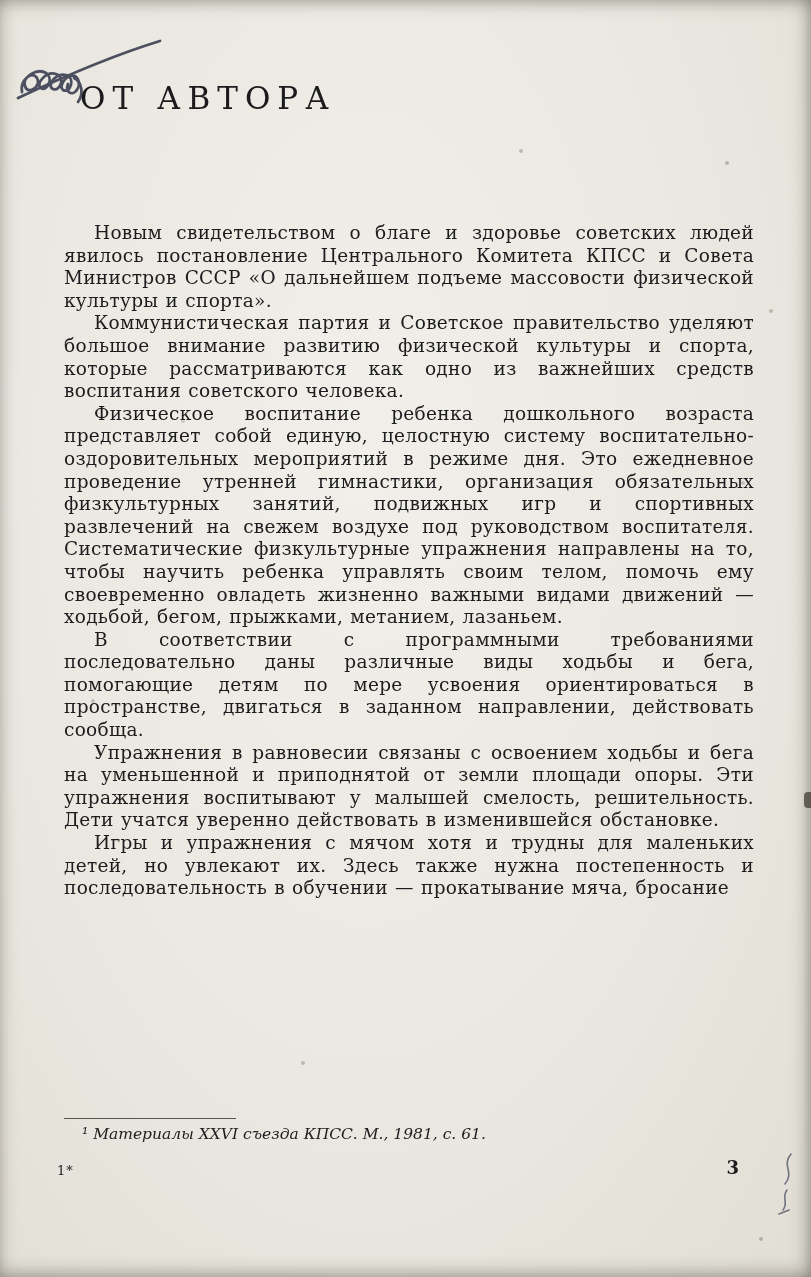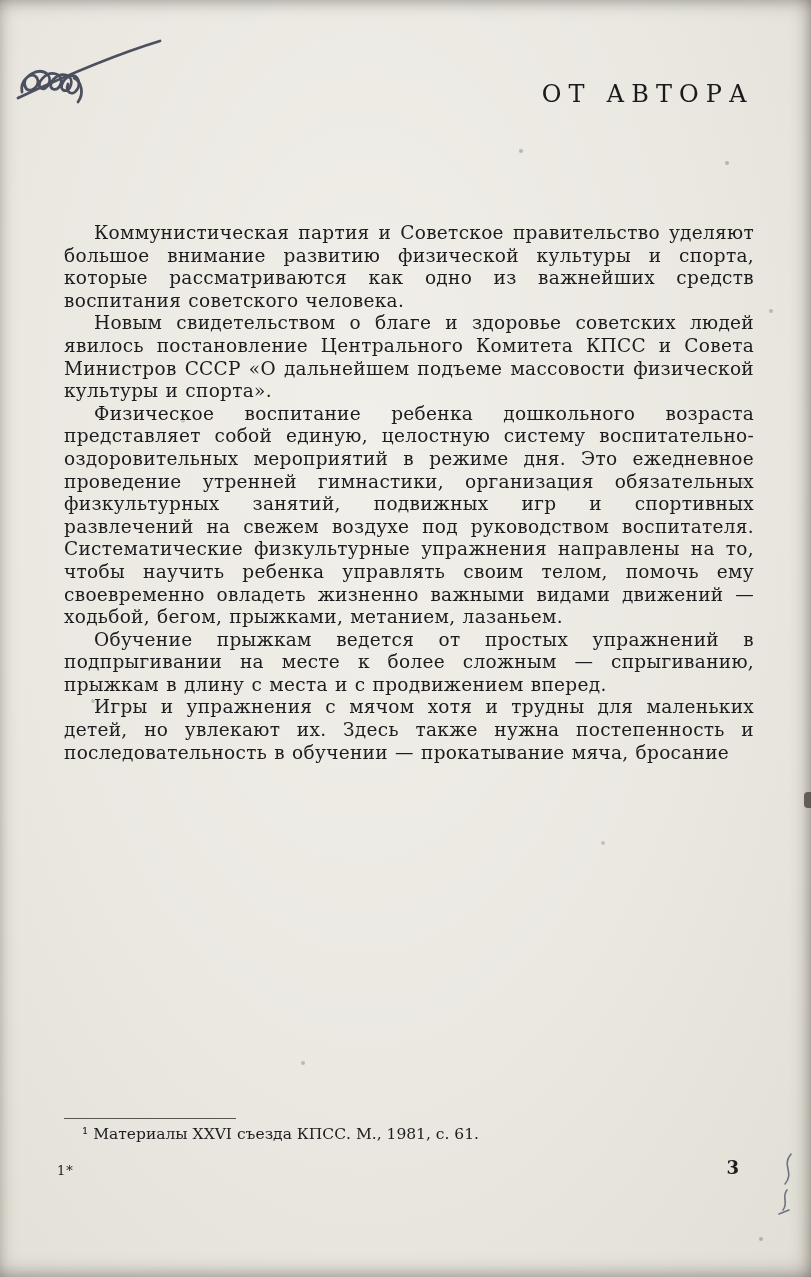--- a/index.html
+++ b/index.html
@@ -23,25 +23,25 @@
     color: #1d1c1e;
   }
   .handwriting {
     position: absolute;
     left: 12px;
     top: 34px;
   }
   .title {
     position: absolute;
     top: 80px;
-    left: 64px;
+    left: 80px;
     width: 690px;
     margin: 0;
-    text-align: right;
-    font-size: 24px;
+    text-align: left;
+    font-size: 31px;
     font-weight: 400;
     letter-spacing: 7px;
     color: #1b1a1c;
   }
   .text-block {
     position: absolute;
     top: 222px;
     left: 64px;
     width: 690px;
   }
@@ -64,20 +64,21 @@
     width: 172px;
     height: 1px;
     background: #5a564f;
     margin-bottom: 6px;
   }
   .footnote {
     margin: 0;
     font-size: 15.5px;
     line-height: 19px;
     text-indent: 18px;
+    font-style: italic;
   }
   .footer-left {
     position: absolute;
     left: 57px;
     top: 1163px;
     font-size: 13px;
     letter-spacing: 1px;
   }
   .footer-right {
     position: absolute;
@@ -129,24 +130,25 @@
     <g fill="none" stroke="#3b3f52" stroke-width="2.8" stroke-linecap="round" opacity="0.9">
       <path d="M10,58 C8,46 20,36 25,44 C30,52 16,62 13,52 C10,42 26,34 34,39 C42,44 35,58 29,54 C23,50 34,37 44,40 C54,43 48,58 41,55 C34,52 44,38 54,41 C64,44 58,60 51,56 C47,53 52,44 58,42 C66,40 70,50 64,57 C60,62 53,58 56,50"></path>
       <path d="M6,64 C36,50 92,24 148,7"></path>
       <path d="M62,44 C70,48 72,60 66,68"></path>
     </g>
   </svg>
 
   <h1 class="title">ОТ АВТОРА</h1>
 
   <div class="text-block">
+    <p>Новым свидетельством о благе и здоровье советских людей явилось постановление Центрального Комитета КПСС и Совета Министров СССР «О дальнейшем подъеме массовости физической культуры и спорта».</p>
     <p>Коммунистическая партия и Советское правительство уделяют большое внимание развитию физической культуры и спорта, которые рассматриваются как одно из важнейших средств воспитания советского человека.</p>
-    <p>Новым свидетельством о благе и здоровье советских людей явилось постановление Центрального Комитета КПСС и Совета Министров СССР «О дальнейшем подъеме массовости физической культуры и спорта».</p>
     <p>Физическое воспитание ребенка дошкольного возраста представляет собой единую, целостную систему воспитательно-оздоровительных мероприятий в режиме дня. Это ежедневное проведение утренней гимнастики, организация обязательных физкультурных занятий, подвижных игр и спортивных развлечений на свежем воздухе под руководством воспитателя. Систематические физкультурные упражнения направлены на то, чтобы научить ребенка управлять своим телом, помочь ему своевременно овладеть жизненно важными видами движений — ходьбой, бегом, прыжками, метанием, лазаньем.</p>
-    <p>Обучение прыжкам ведется от простых упражнений в подпрыгивании на месте к более сложным — спрыгиванию, прыжкам в длину с места и с продвижением вперед.</p>
+    <p>В соответствии с программными требованиями последовательно даны различные виды ходьбы и бега, помогающие детям по мере усвоения ориентироваться в пространстве, двигаться в заданном направлении, действовать сообща.</p>
+    <p>Упражнения в равновесии связаны с освоением ходьбы и бега на уменьшенной и приподнятой от земли площади опоры. Эти упражнения воспитывают у малышей смелость, решительность. Дети учатся уверенно действовать в изменившейся обстановке.</p>
     <p>Игры и упражнения с мячом хотя и трудны для маленьких детей, но увлекают их. Здесь также нужна постепенность и последовательность в обучении — прокатывание мяча, бросание</p>
   </div>
 
   <div class="footnote-area">
     <div class="footnote-rule"></div>
     <p class="footnote">¹ Материалы XXVI съезда КПСС. М., 1981, с. 61.</p>
   </div>
 
   <div class="footer-left">1*</div>
   <div class="footer-right">3</div>

